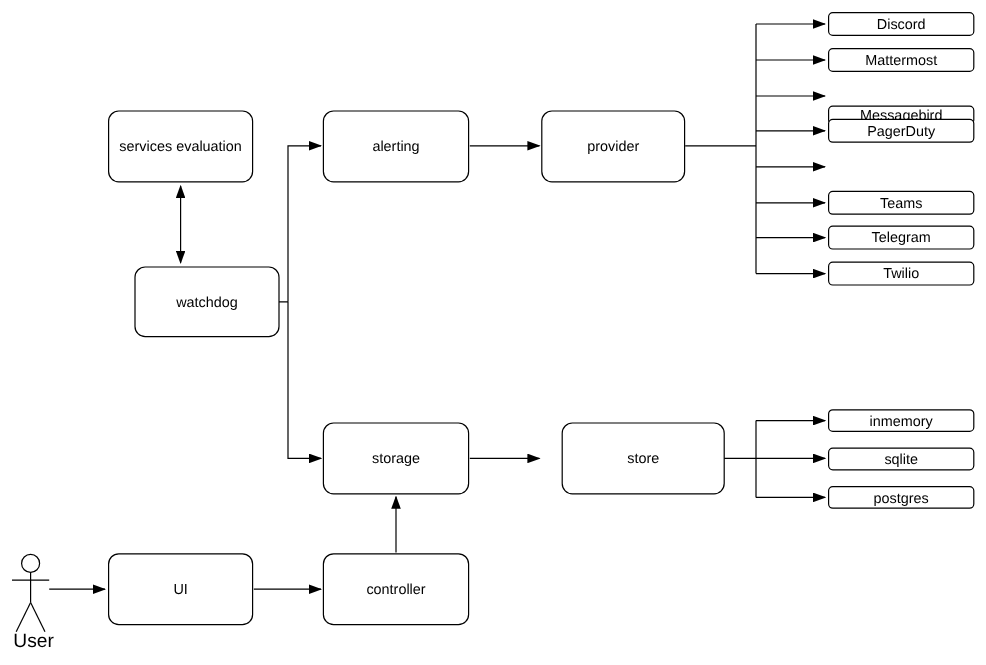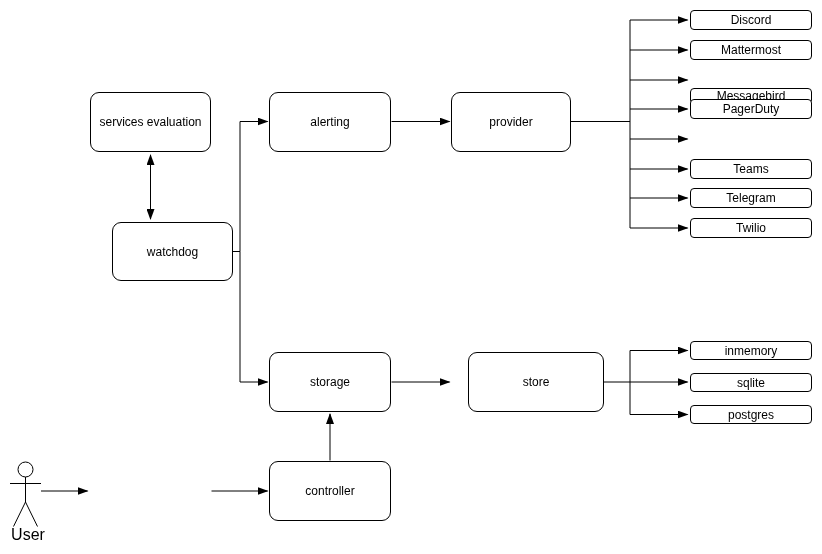--- a/index.html
+++ b/index.html
@@ -89,20 +89,21 @@
   <div class="node" style="left:90px;top:222px;width:121px;height:59px;margin-left:22px;">watchdog</div>
 
   <div class="node" style="left:269px;top:92px;width:122px;height:60px;">alerting</div>
 
   <div class="node" style="left:451px;top:92px;width:120px;height:60px;">provider</div>
 
   <div class="node" style="left:269px;top:352px;width:122px;height:60px;">storage</div>
 
   <div class="node" style="left:468px;top:352px;width:136px;height:60px;">store</div>
 
+  <div class="node" style="left:90px;top:461px;width:121px;height:60px;">UI</div>
 
   <div class="node" style="left:269px;top:461px;width:122px;height:60px;">controller</div>
 
   <div class="node leaf" style="left:690px;top:10px;width:122px;height:20px;">Discord</div>
   <div class="node leaf" style="left:690px;top:40px;width:122px;height:20px;">Mattermost</div>
   <div class="node leaf" style="left:690px;top:88px;width:122px;height:16px;">Messagebird</div>
   <div class="node leaf" style="left:690px;top:99px;width:122px;height:20px;">PagerDuty</div>
   <div class="node leaf" style="left:690px;top:159px;width:122px;height:20px;">Teams</div>
   <div class="node leaf" style="left:690px;top:188px;width:122px;height:20px;">Telegram</div>
   <div class="node leaf" style="left:690px;top:218px;width:122px;height:20px;">Twilio</div>

